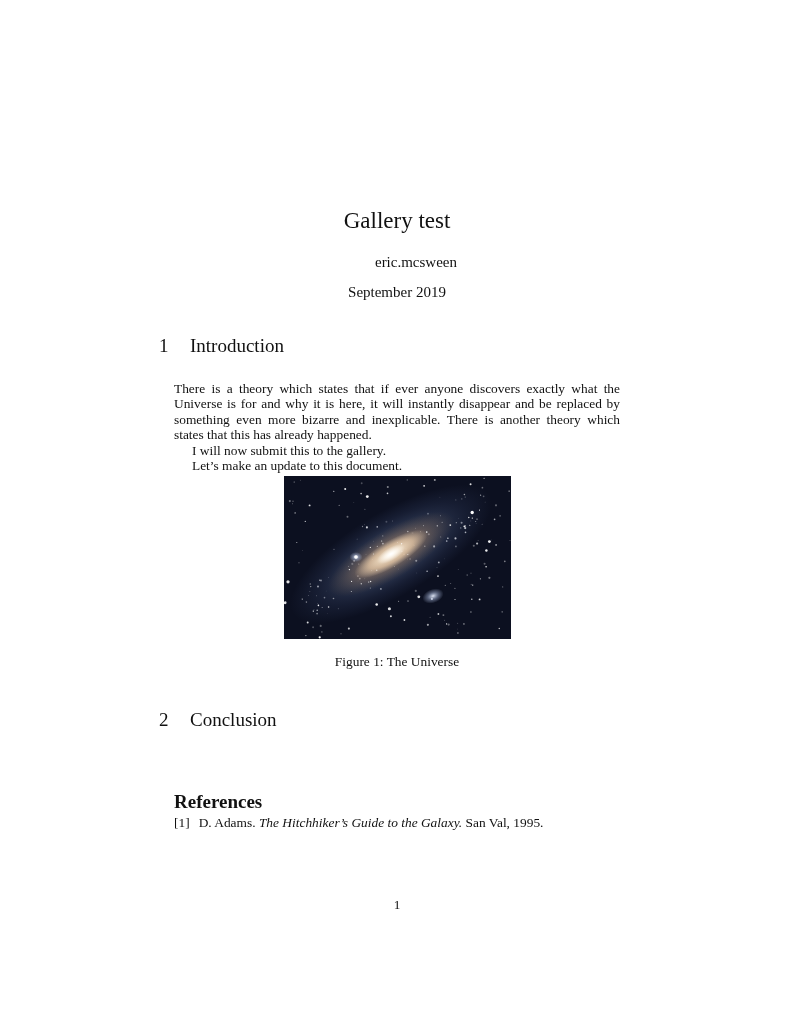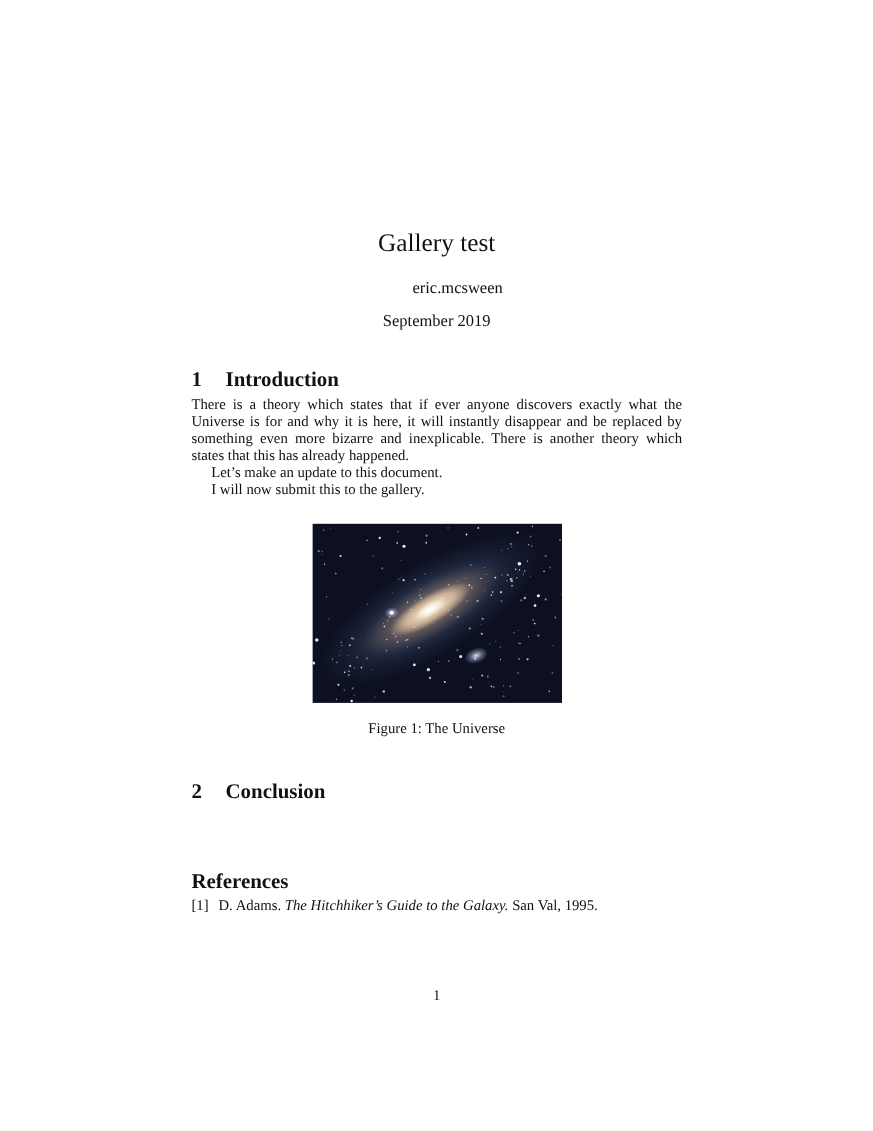--- a/index.html
+++ b/index.html
@@ -32,24 +32,24 @@
     top: 254px;
     font-size: 15px;
     margin-left: 19px;
   }
   .doc-date {
     top: 284px;
     font-size: 15px;
   }
   .sec-heading {
     position: absolute;
-    left: 174px;
+    left: 159px;
     width: 446px;
     font-size: 19px;
-    font-weight: 700;
+    font-weight: 400;
     line-height: 1;
   }
   .sec-num {
     display: inline-block;
     min-width: 31px;
   }
   .body-block {
     position: absolute;
     left: 174px;
     width: 446px;
@@ -112,24 +112,24 @@
 <div class="page">
 
   <h1 class="doc-title centered">Gallery test</h1>
   <div class="doc-author centered">eric.mcsween</div>
   <div class="doc-date centered">September 2019</div>
 
   <div class="sec-heading" style="top:336px">
     <span class="sec-num">1</span><span>Introduction</span>
   </div>
 
-  <div class="body-block" style="top:360px">
+  <div class="body-block" style="top:381px">
     <p class="justify">There is a theory which states that if ever anyone discovers exactly what the Universe is for and why it is here, it will instantly disappear and be replaced by something even more bizarre and inexplicable. There is another theory which states that this has already happened.</p>
+    <p class="indent">I will now submit this to the gallery.</p>
     <p class="indent">Let’s make an update to this document.</p>
-    <p class="indent">I will now submit this to the gallery.</p>
   </div>
 
   <figure class="figure-image">
     <svg width="227" height="163" viewBox="0 0 227 163">
       <defs>
         <radialGradient id="gHalo">
           <stop offset="0%" stop-color="#9fb2d0" stop-opacity="0.62"></stop>
           <stop offset="45%" stop-color="#5d7097" stop-opacity="0.40"></stop>
           <stop offset="75%" stop-color="#39486e" stop-opacity="0.22"></stop>
           <stop offset="100%" stop-color="#39486e" stop-opacity="0"></stop>

